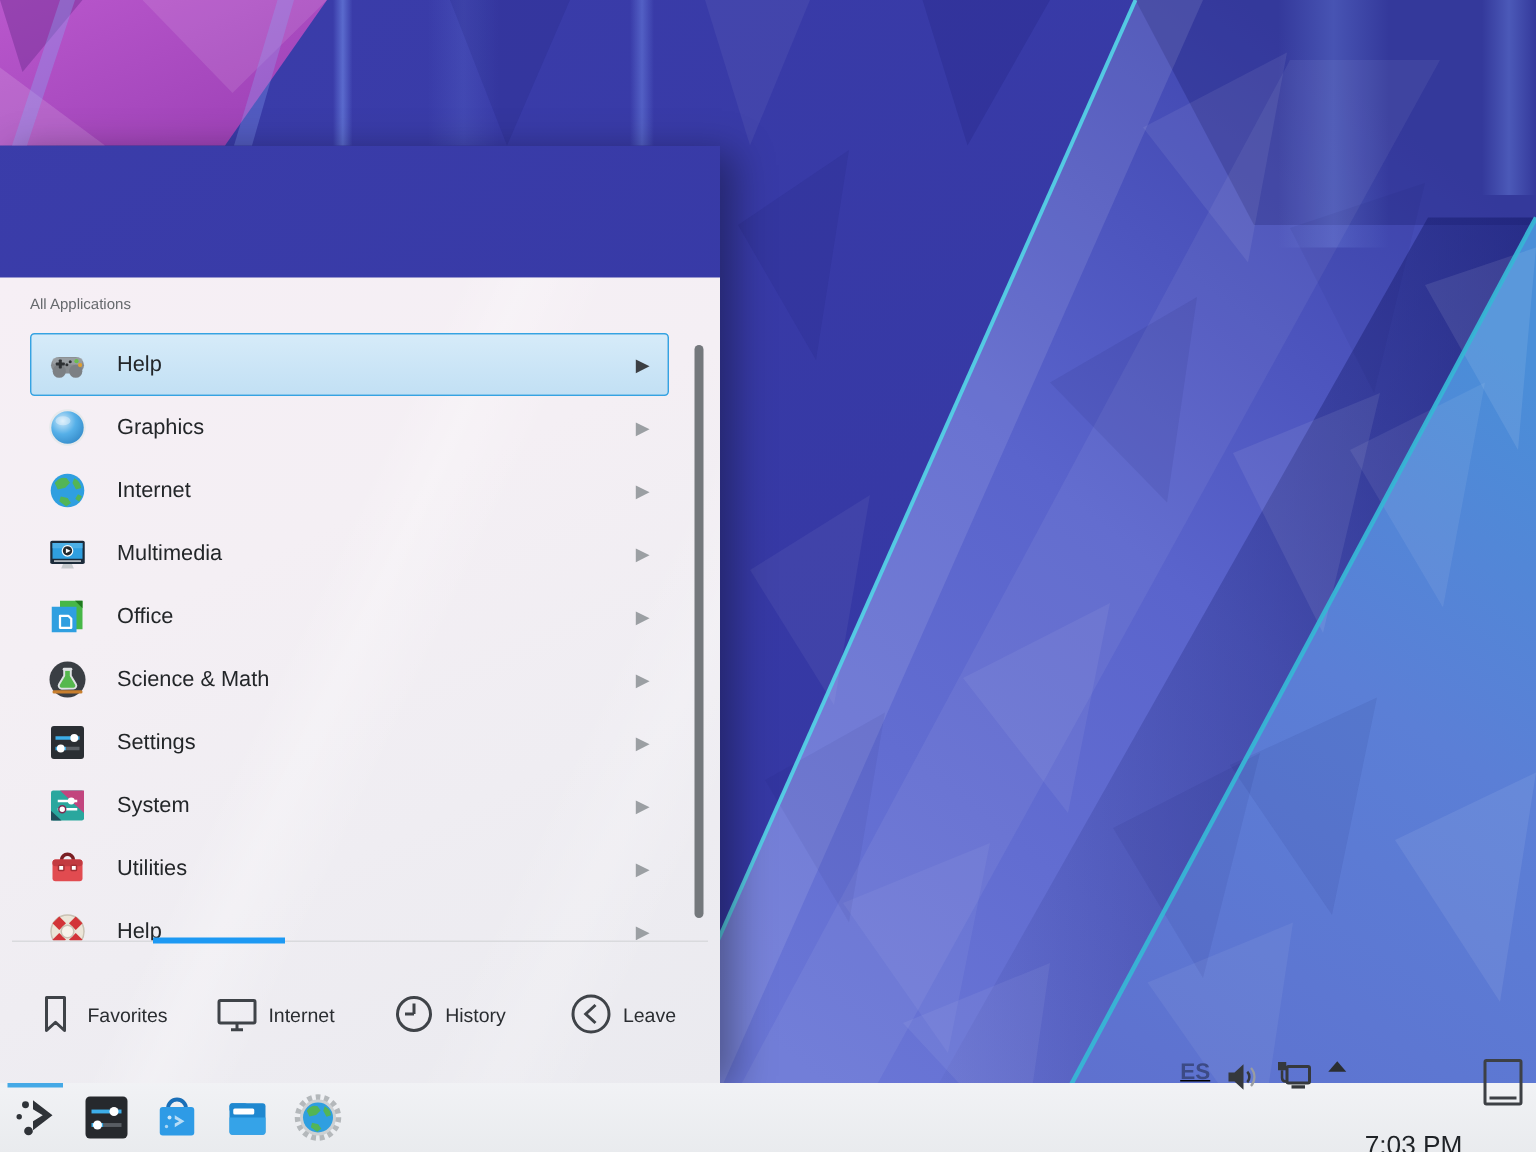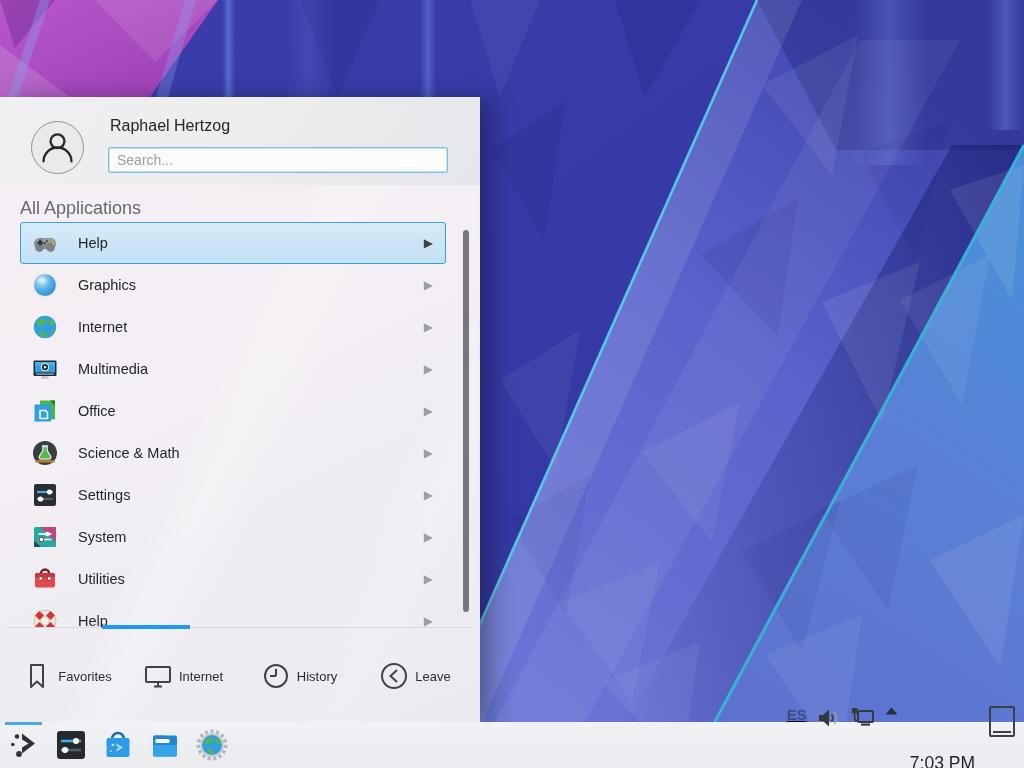--- a/index.html
+++ b/index.html
@@ -22,21 +22,21 @@
             border-radius:2px; background:#fdfdfd; font-family:"Liberation Sans",sans-serif;
             font-size:14px; color:#232629; padding:0 8px; outline:none; }
   .search-input::placeholder { color:#9b9ea1; }
 
   .launcher-body { position:absolute; left:0; top:88px; right:0; bottom:0;
             background:linear-gradient(155deg,#f6eff5 0%,#f4eff4 35%,#efedf2 65%,#eaeaef 100%); }
   .launcher-body::before { content:""; position:absolute; inset:0; pointer-events:none;
             background:linear-gradient(115deg, rgba(255,255,255,0) 42%, rgba(255,255,255,0.5) 48%,
                        rgba(255,255,255,0) 56%, rgba(255,255,255,0) 72%, rgba(255,255,255,0.35) 80%,
                        rgba(255,255,255,0) 88%); opacity:.5; }
-  .section-label { position:absolute; left:20px; top:13px; font-size:18px; color:#66696d; }
+  .section-label { position:absolute; left:20px; top:13px; font-size:10px; color:#66696d; }
 
   .category-list { position:absolute; left:0; top:37px; right:0; height:405px; overflow:hidden; }
   .cat-row { height:42px; margin:0 34px 0 20px; display:flex; align-items:center;
              padding:0 12px 0 10px; border:1px solid transparent; border-radius:3px; cursor:pointer; }
   .cat-row.selected { background:linear-gradient(#d6ebf9,#c2e0f4); border-color:#35a3e2; }
   .cat-icon { width:28px; height:28px; margin-right:19px; flex:none; }
   .cat-icon svg { display:block; width:28px; height:28px; }
   .cat-label { font-size:14.5px; color:#232629; white-space:nowrap; }
   .cat-arrow { margin-left:auto; color:#9b9fa3; font-size:12px; line-height:1; }
   .cat-row.selected .cat-arrow { color:#3c3f43; }
@@ -148,30 +148,20 @@
     <polygon points="820,510 918,465 888,610" fill="#0a0c50" opacity="0.07"></polygon>
     <polygon points="930,560 1024,515 1000,668" fill="#ffffff" opacity="0.08"></polygon>
     <polygon points="765,655 862,615 840,762" fill="#ffffff" opacity="0.06"></polygon>
     <polygon points="950,190 1024,165 1012,300" fill="#ffffff" opacity="0.09"></polygon>
 
     <line x1="757" y1="0" x2="416" y2="768" stroke="#55d0e6" stroke-width="2.6" opacity="0.95"></line>
     <line x1="1024" y1="145" x2="690" y2="768" stroke="#38b6d6" stroke-width="3" opacity="0.95"></line>
   </svg>
 
   <div class="launcher">
-    <div class="launcher-header">
-      <div class="avatar">
-        <svg viewBox="0 0 53 53">
-          <circle cx="26.5" cy="20" r="7.2" fill="none" stroke="#26292c" stroke-width="2.4"></circle>
-          <path d="M12 41 a14.5 14.5 0 0 1 29 0" fill="none" stroke="#26292c" stroke-width="2.4" stroke-linecap="round"></path>
-        </svg>
-      </div>
-      <div class="user-name">Raphael Hertzog</div>
-      <input class="search-input" type="text" autofocus="" placeholder="Search..." style="">
-    </div>
 
     <div class="launcher-body">
       <div class="section-label">All Applications</div>
 
       <div class="category-list">
 
         <div class="cat-row selected">
           <span class="cat-icon">
             <svg viewBox="0 0 28 28">
               <rect x="3" y="9" width="22" height="11" rx="5.5" fill="#888c90"></rect>

